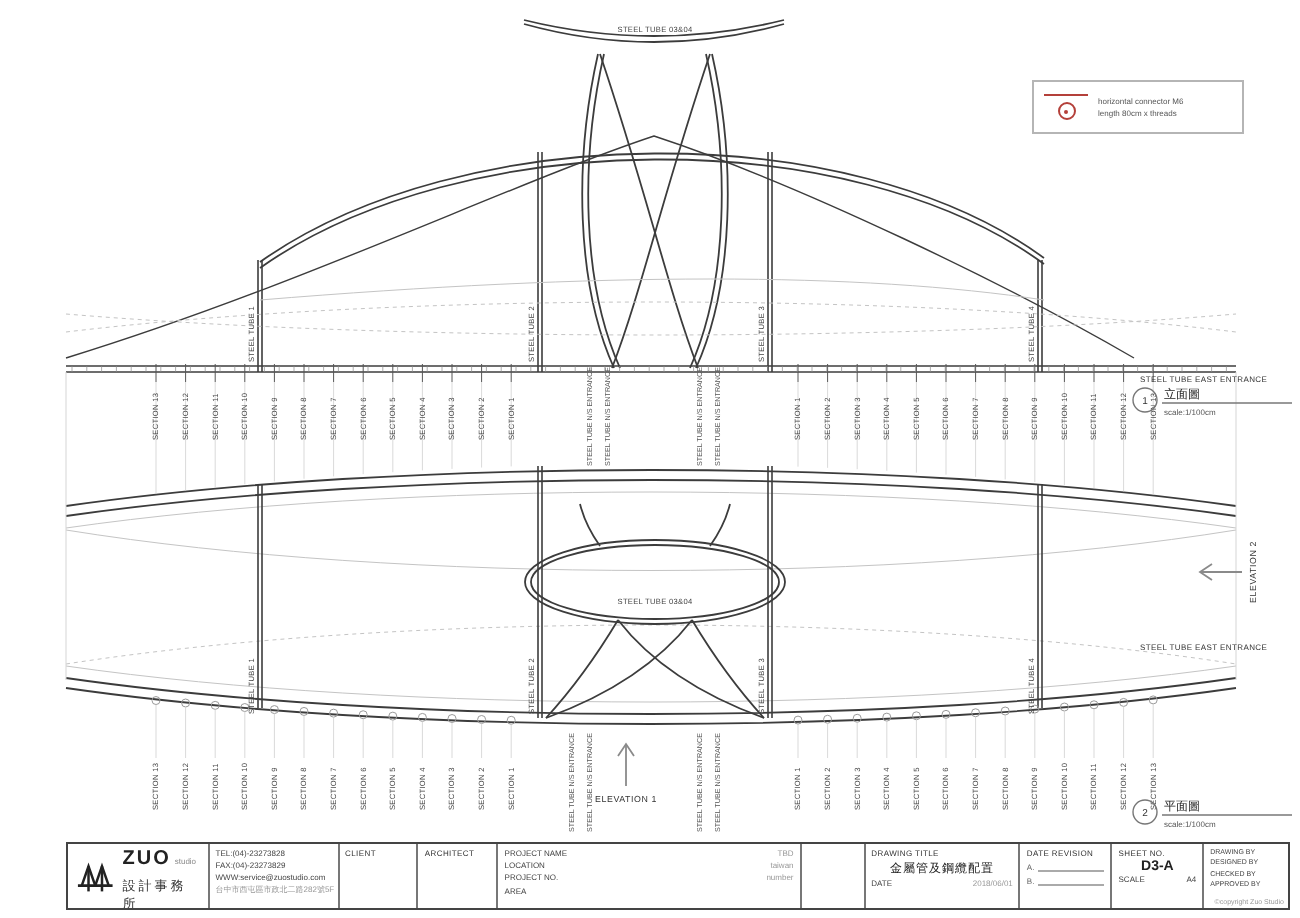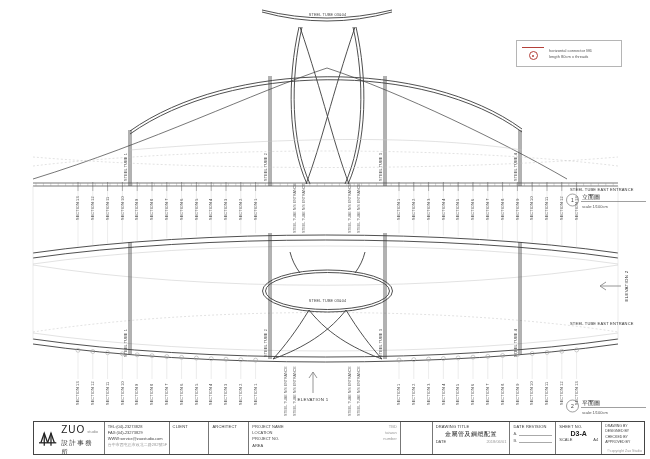--- a/index.html
+++ b/index.html
@@ -25,21 +25,21 @@
 
   .titleblock{position:absolute;left:33px;top:421px;width:612px;height:34px;
               border:1px solid #444;display:flex;box-sizing:border-box;background:#fff;}
   .tb-cell{border-left:1px solid #777;box-sizing:border-box;padding:2px 3px;overflow:hidden;position:relative;}
   .tb-cell:first-child{border-left:none;}
   .tb-label{font-size:4px;color:#333;letter-spacing:.2px;}
   .tb-line{font-size:4px;color:#444;line-height:1.5;white-space:nowrap;}
   .tb-val{color:#999;}
   .tb-row{display:flex;justify-content:space-between;font-size:4px;color:#444;line-height:1.55;}
   .logo-cell{display:flex;align-items:center;gap:4px;padding:3px 4px;}
-  .logo-text .zuo{font-size:10px;font-weight:normal;color:#222;letter-spacing:1px;line-height:1;}
+  .logo-text .zuo{font-size:10px;font-weight:bold;color:#222;letter-spacing:1px;line-height:1;}
   .logo-text .studio{font-size:4px;color:#888;margin-left:2px;}
   .logo-text .zh{font-size:6.5px;color:#333;letter-spacing:1.5px;margin-top:2px;}
   .sheetno{font-size:7px;font-weight:bold;color:#222;text-align:center;margin-top:1px;}
   .dtitle{font-size:6px;color:#222;text-align:center;letter-spacing:.5px;margin-top:1px;}
   .rev-row{display:flex;align-items:flex-end;gap:2px;font-size:4px;color:#666;margin-top:2px;}
   .rev-fill{flex:1;border-bottom:.5px solid #aaa;height:4px;}
   .copyright{position:absolute;right:2px;bottom:1px;font-size:3.5px;color:#999;}
 </style>
 </head>
 <body>

